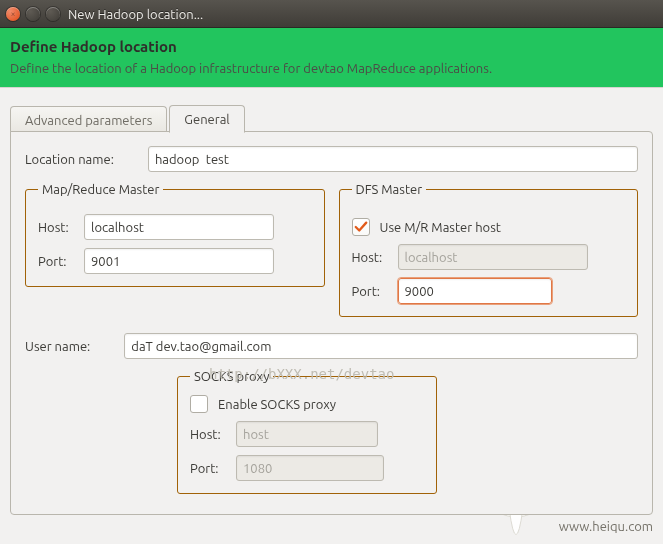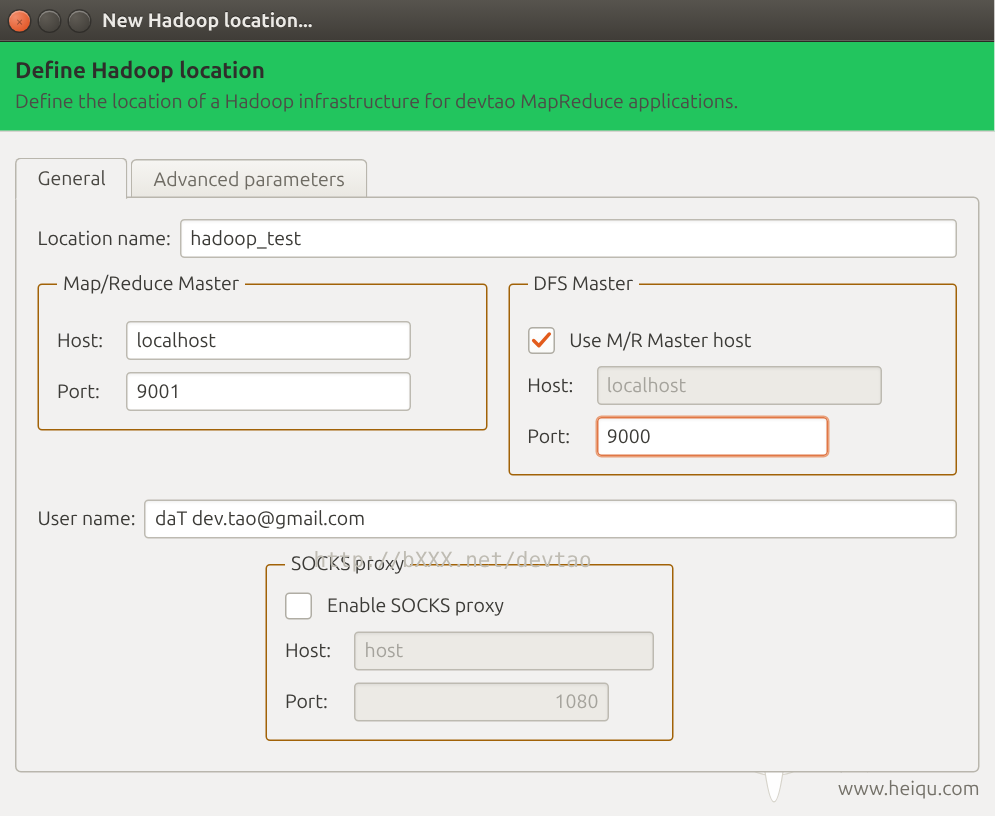--- a/index.html
+++ b/index.html
@@ -28,21 +28,21 @@
   .win-btn {
     width: 14px; height: 14px; border-radius: 50%;
     display: flex; align-items: center; justify-content: center;
     font-size: 9px; color: rgba(0,0,0,0.4);
     box-shadow: inset 0 1px 0 rgba(255,255,255,0.3), 0 0 0 1px rgba(0,0,0,0.3);
   }
   .win-close { background: radial-gradient(circle at 30% 30%, #f18c6b, #df4a16); }
   .win-min   { background: radial-gradient(circle at 30% 30%, #5f5b54, #3f3c37); }
   .win-max   { background: radial-gradient(circle at 30% 30%, #5f5b54, #3f3c37); }
   .titlebar .title {
-    color: #eceae6; font-weight: bold; font-size: 13px;
+    color: #eceae6; font-weight: normal; font-size: 13px;
     text-shadow: 0 -1px 0 rgba(0,0,0,0.5);
   }
 
   
   .header {
     padding: 10px 10px 12px 10px;
     background: #22c55e;
     border-bottom: 1px solid #d6d4cf;
   }
   .header h1 {
@@ -101,21 +101,21 @@
     box-shadow: inset 0 1px 2px rgba(0,0,0,0.06);
   }
   input[type=text].focused {
     border-color: #e07746;
     outline: 1px solid #e9a07a;
   }
   input[type=text][disabled] {
     background: #eceae5;
     color: #a5a39c;
   }
-  .wide { flex: 1; }
+  .wide { flex: 1; margin-left: 28px; }
 
   fieldset.groupbox {
     border: 1px solid #a16207;
     border-radius: 3px;
     padding: 10px 12px 12px 12px;
     margin: 0;
   }
   fieldset.groupbox > legend {
     padding: 0 4px;
     font-size: 13px;
@@ -189,22 +189,22 @@
 </div>
 
 <div class="header">
   <h1>Define Hadoop location</h1>
   <p>Define the location of a Hadoop infrastructure for devtao MapReduce applications.</p>
 </div>
 
 <div class="content">
 
   <div class="tabs">
+    <div class="tab">Advanced parameters</div>
     <div class="tab active">General</div>
-    <div class="tab">Advanced parameters</div>
   </div>
 
   <div class="tabpanel">
 
     <div class="watermark-text">http://bXXX.net/devtao</div>
 
     <div class="row">
       <label class="fieldlabel">Location name:</label>
       <input type="text" class="wide" value="hadoop_test" style="">
     </div>
@@ -256,25 +256,25 @@
       <fieldset class="groupbox">
         <legend>SOCKS proxy</legend>
         <div class="inner-row" style="margin-top:2px">
           <span class="chk">
             
           </span>
           <span>Enable SOCKS proxy</span>
         </div>
         <div class="inner-row">
           <label>Host:</label>
-          <input type="text" style="width: 200px;" disabled="" value="host">
+          <input type="text" style="width: 142px;" disabled="" value="host">
         </div>
         <div class="inner-row">
           <label>Port:</label>
-          <input type="text" style="width: 170px; text-align: right;" disabled="" value="1080">
+          <input type="text" style="width: 148px;" disabled="" value="1080">
         </div>
       </fieldset>
     </div>
 
   </div>
 </div>
 
 <div class="site-watermark">
   <svg class="mush" viewBox="0 0 64 64">
     <ellipse cx="32" cy="24" rx="26" ry="15" fill="#ffffff" stroke="#d6d3ca" stroke-width="1"></ellipse>

